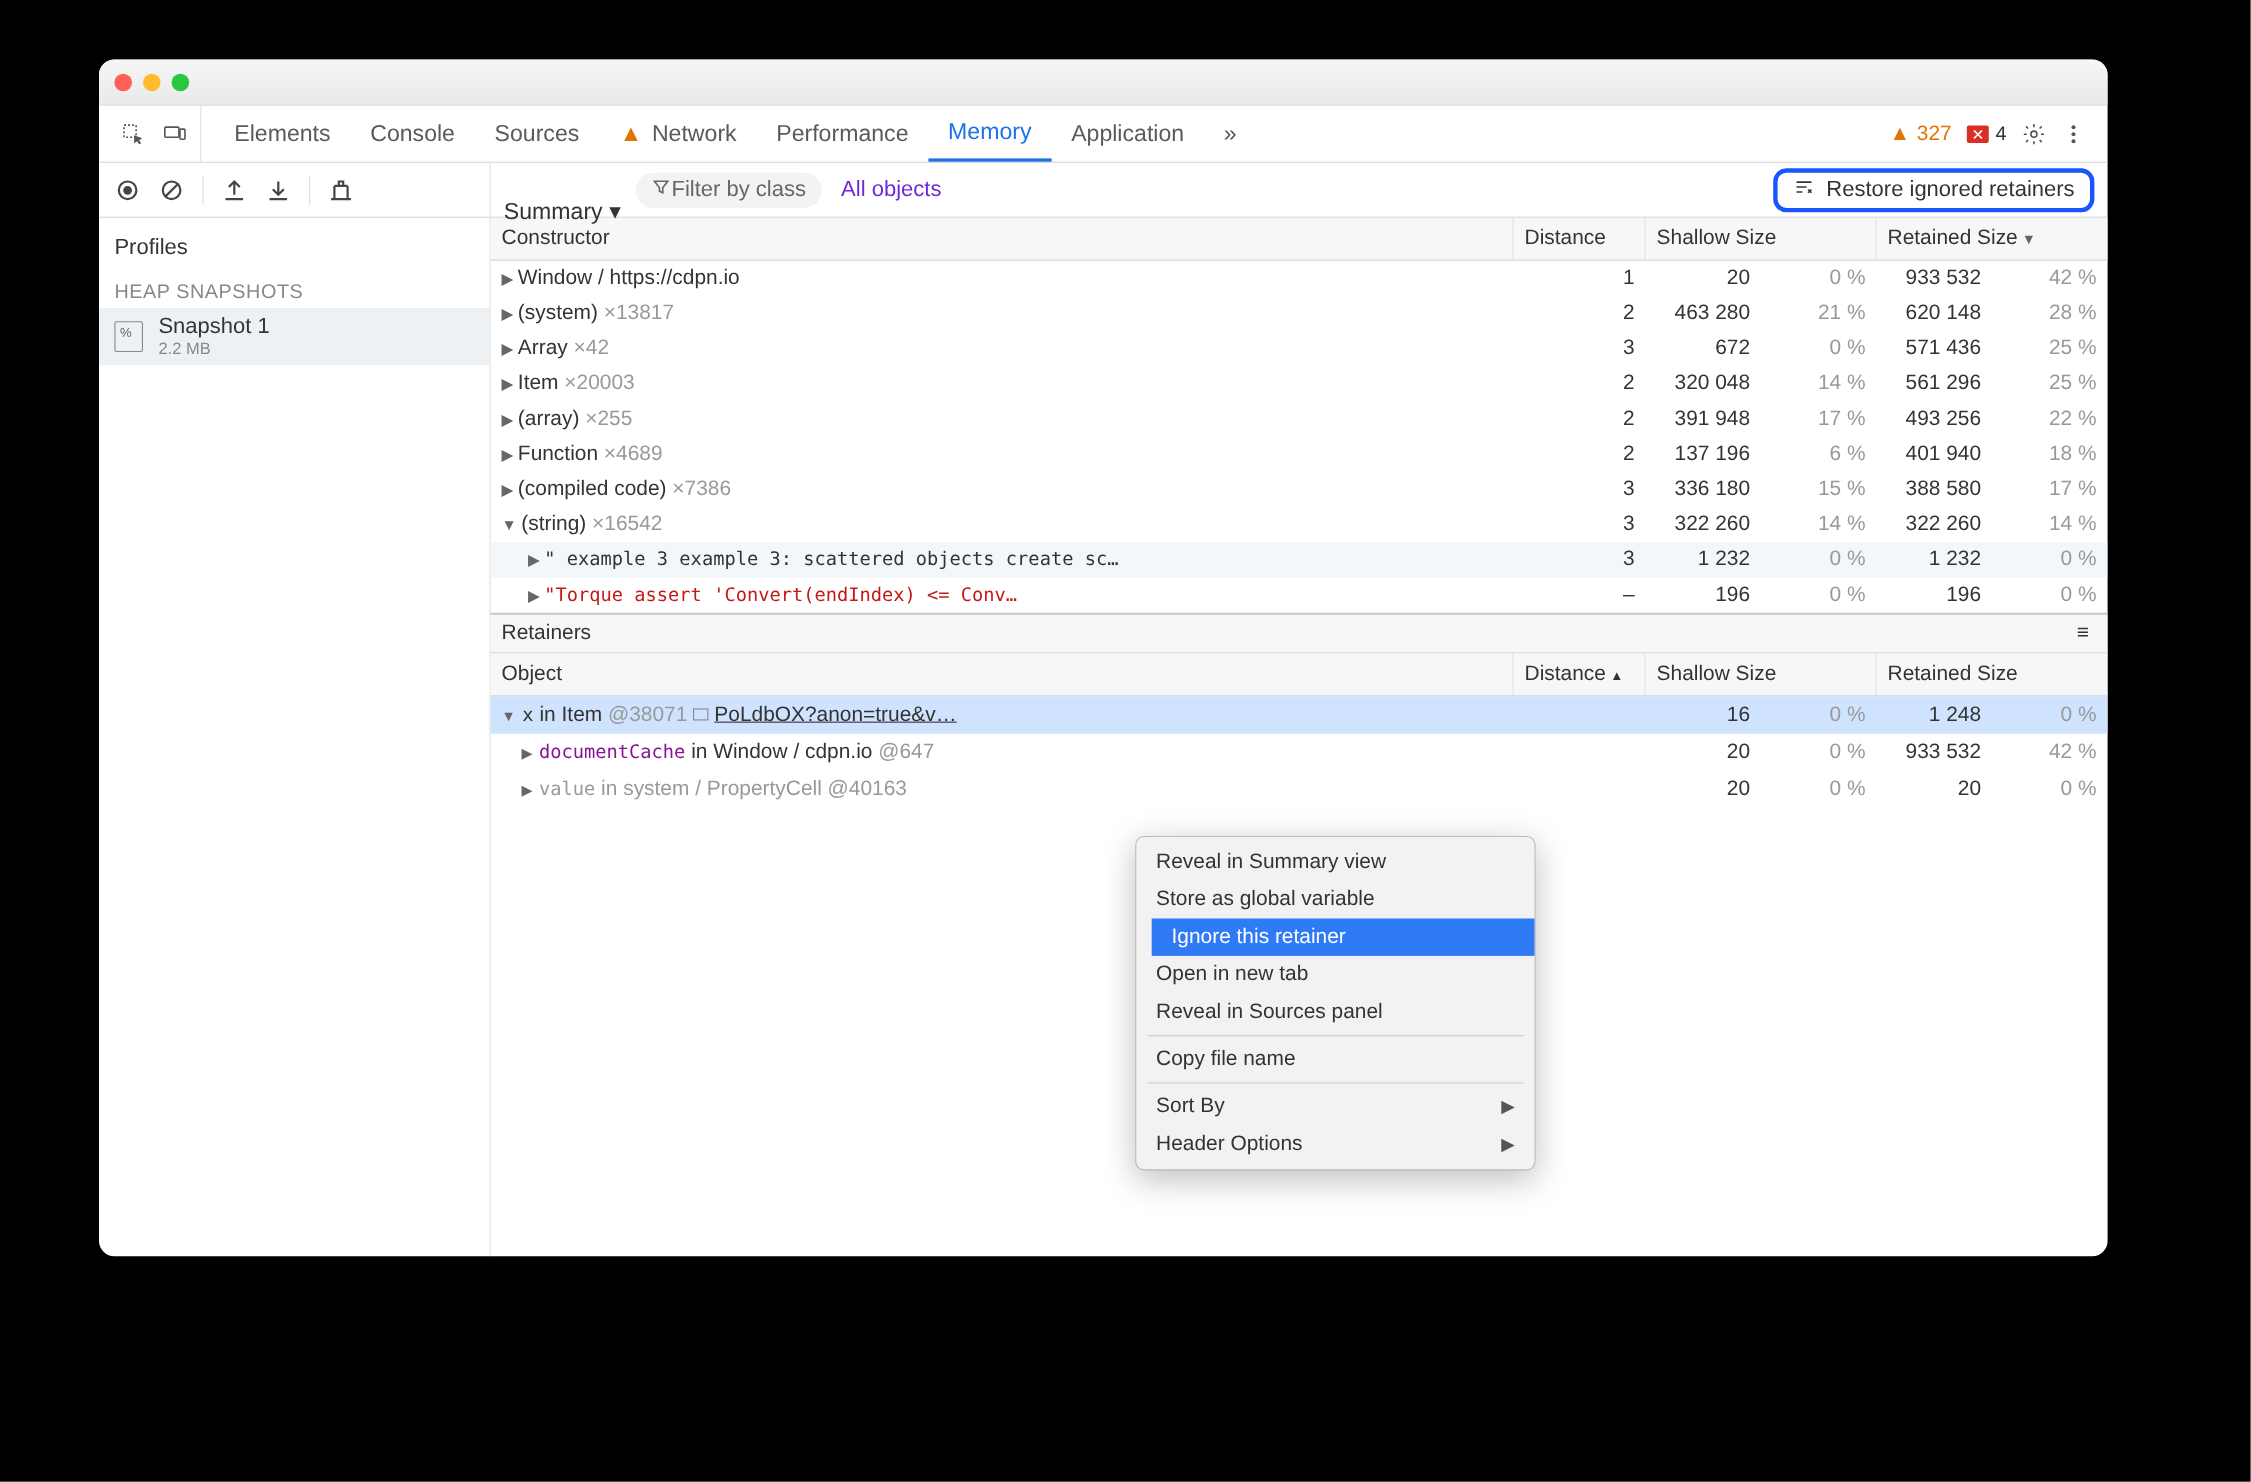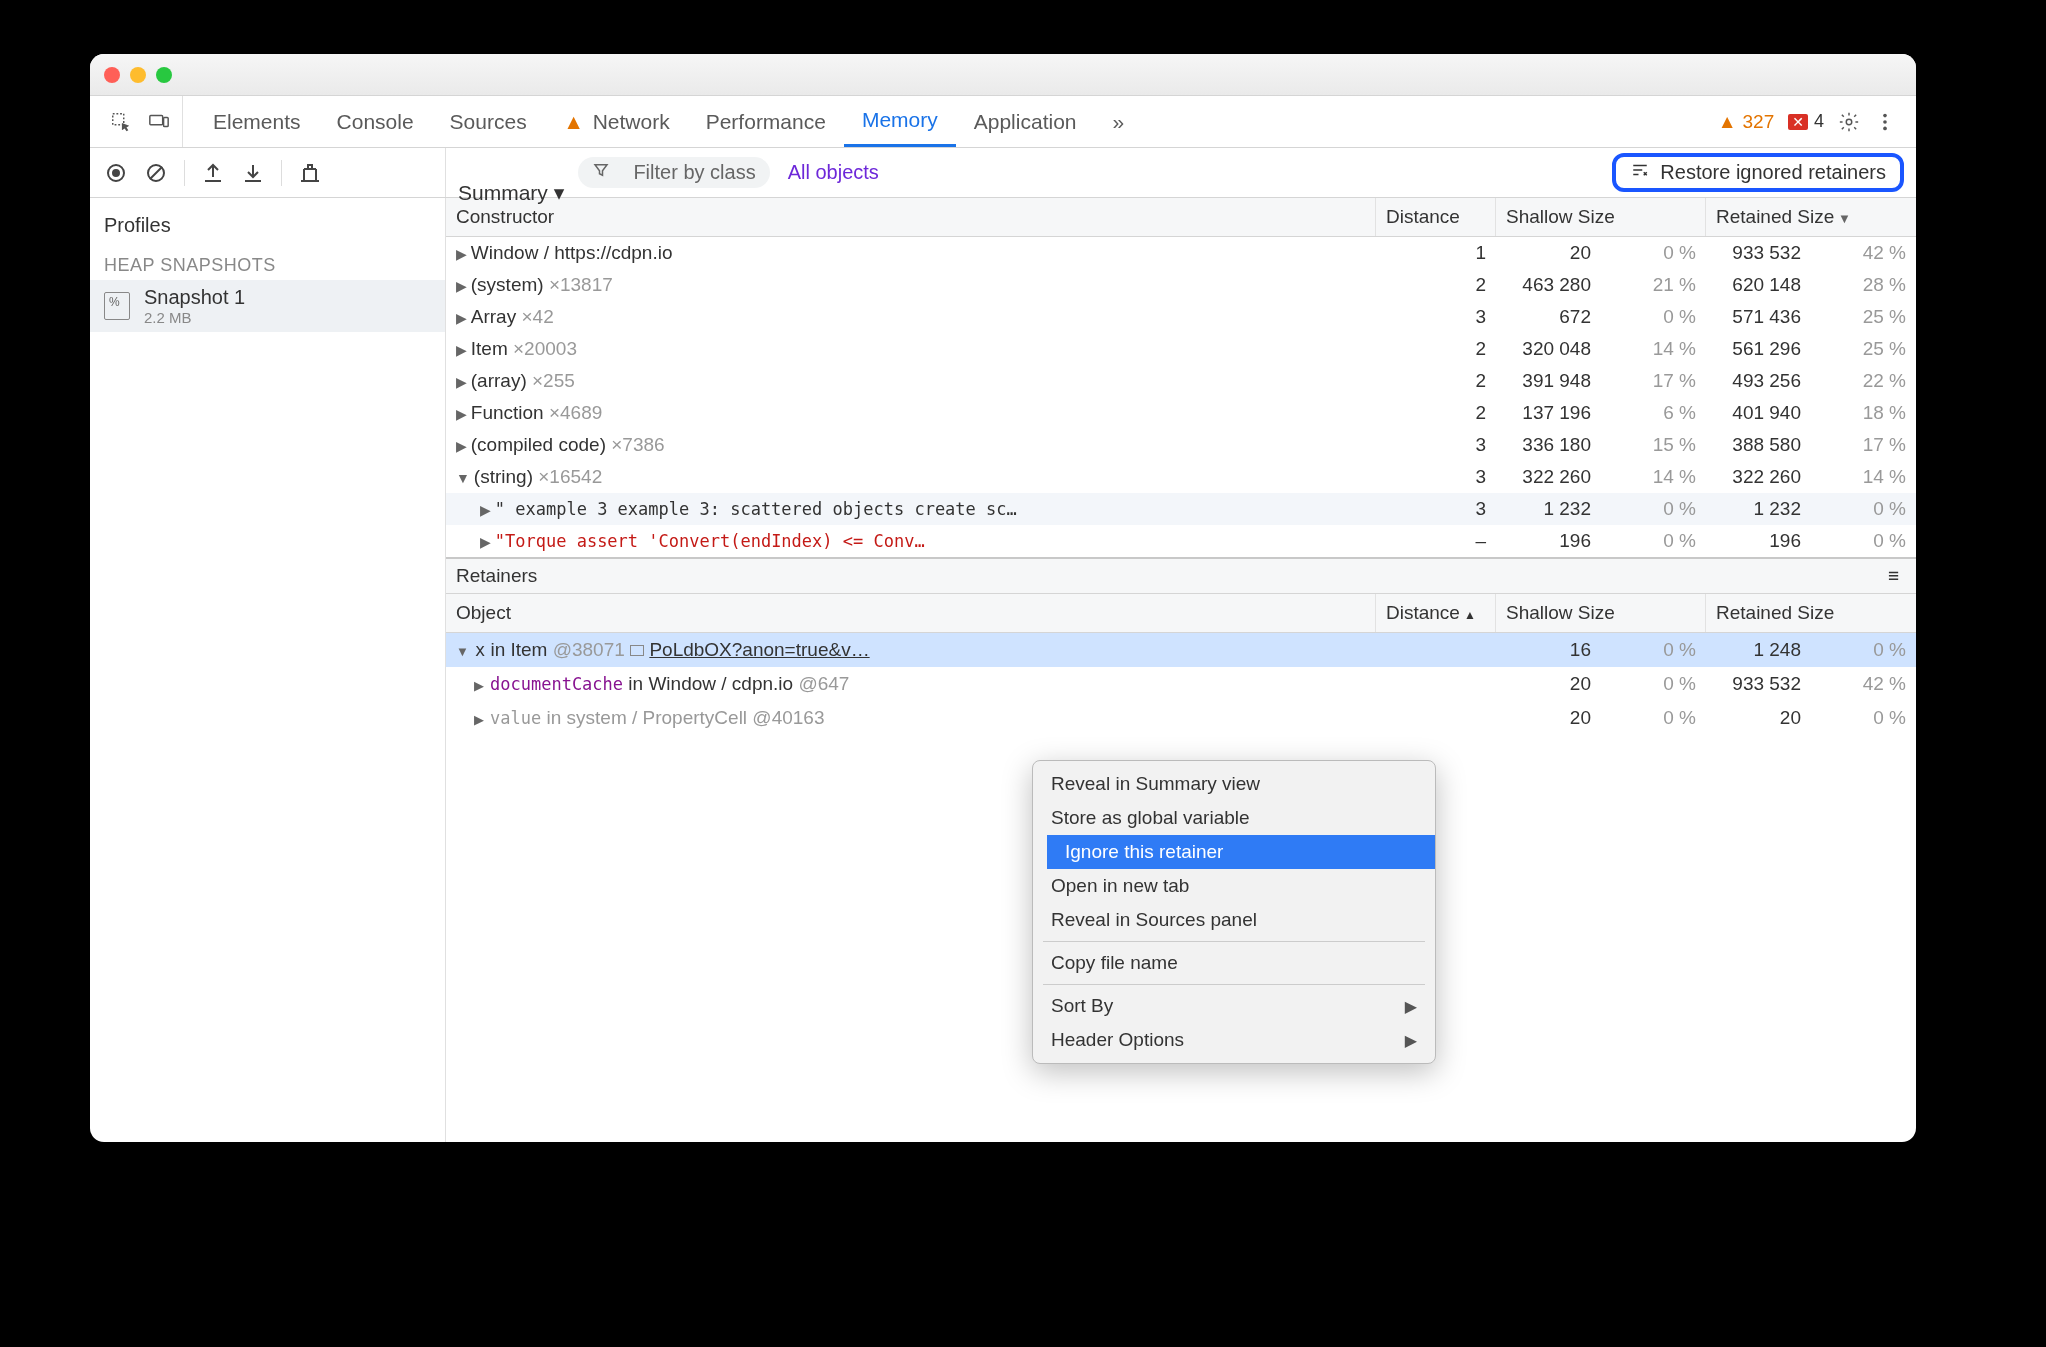--- a/index.html
+++ b/index.html
@@ -73,21 +73,21 @@
   }
   .toolbar-left {
     width: 356px;
     display:flex; align-items:center; gap:16px; padding:0 14px; border-right:1px solid #e0e0e0;
   }
   .tool-icon { width:24px; height:24px; display:flex; align-items:center; justify-content:center; cursor:pointer; color:#444;}
   .tool-sep { width:1px; height:26px; background:#ddd;}
   .toolbar-main { flex:1; display:flex; align-items:center; gap:14px; padding:0 12px; position:relative;}
   .summary-select { font-size:21px; display:flex; align-items:center; gap:6px; cursor:pointer;margin-top:40px;}
   .filter-pill {
-    display:flex; align-items:center; gap:23px;
+    display:flex; align-items:center; gap:0;
     background:#f1f3f4; border-radius:18px; padding:4px 14px; color:#666; font-size:20px;
   }
   .allobj { font-size:20px; color:#6d28d9; margin-left:4px;text-align:right;}
   .restore-box {
     margin-left:auto;
     border:4px solid #1a56ff;
     border-radius:12px;
     padding:4px 14px;
     display:flex; align-items:center; gap:10px;
     font-size:20px;
@@ -162,21 +162,21 @@
   .retrow .c-dist,.retrow .c-ss,.retrow .c-ssp,.retrow .c-rs,.retrow .c-rsp{ text-align:right;}
   .retrow .c-ssp,.retrow .c-rsp{ color:#999;}
   .retrow.sel { background:#cfe3ff;}
   .retrow .mono{ font-family:Menlo,monospace; font-size:17px;}
   .retrow .kw{ color:#881391;}
   .retrow .dim{ color:#999;}
   .retrow .link{ text-decoration:underline; color:#333;}
   .ctxmenu {
     position:absolute;
     left: 1032px; top: 760px;
-    width: 404px;
+    width: 364px;
     background:#f2f2f2;
     border:1px solid #bbb; border-radius:8px;
     box-shadow: 0 8px 30px rgba(0,0,0,.25);
     padding:6px 0;
     font-size:19px;
     z-index:100;
   }
   .ctxmenu .mitem{ padding:6px 18px; display:flex; justify-content:space-between; align-items:center;}
   .ctxmenu .mitem.hov{ background:#2f7bf5; color:#fff;margin-left:14px;}
   .ctxmenu hr{ border:none; border-top:1px solid #ccc; margin:4px 10px;}

